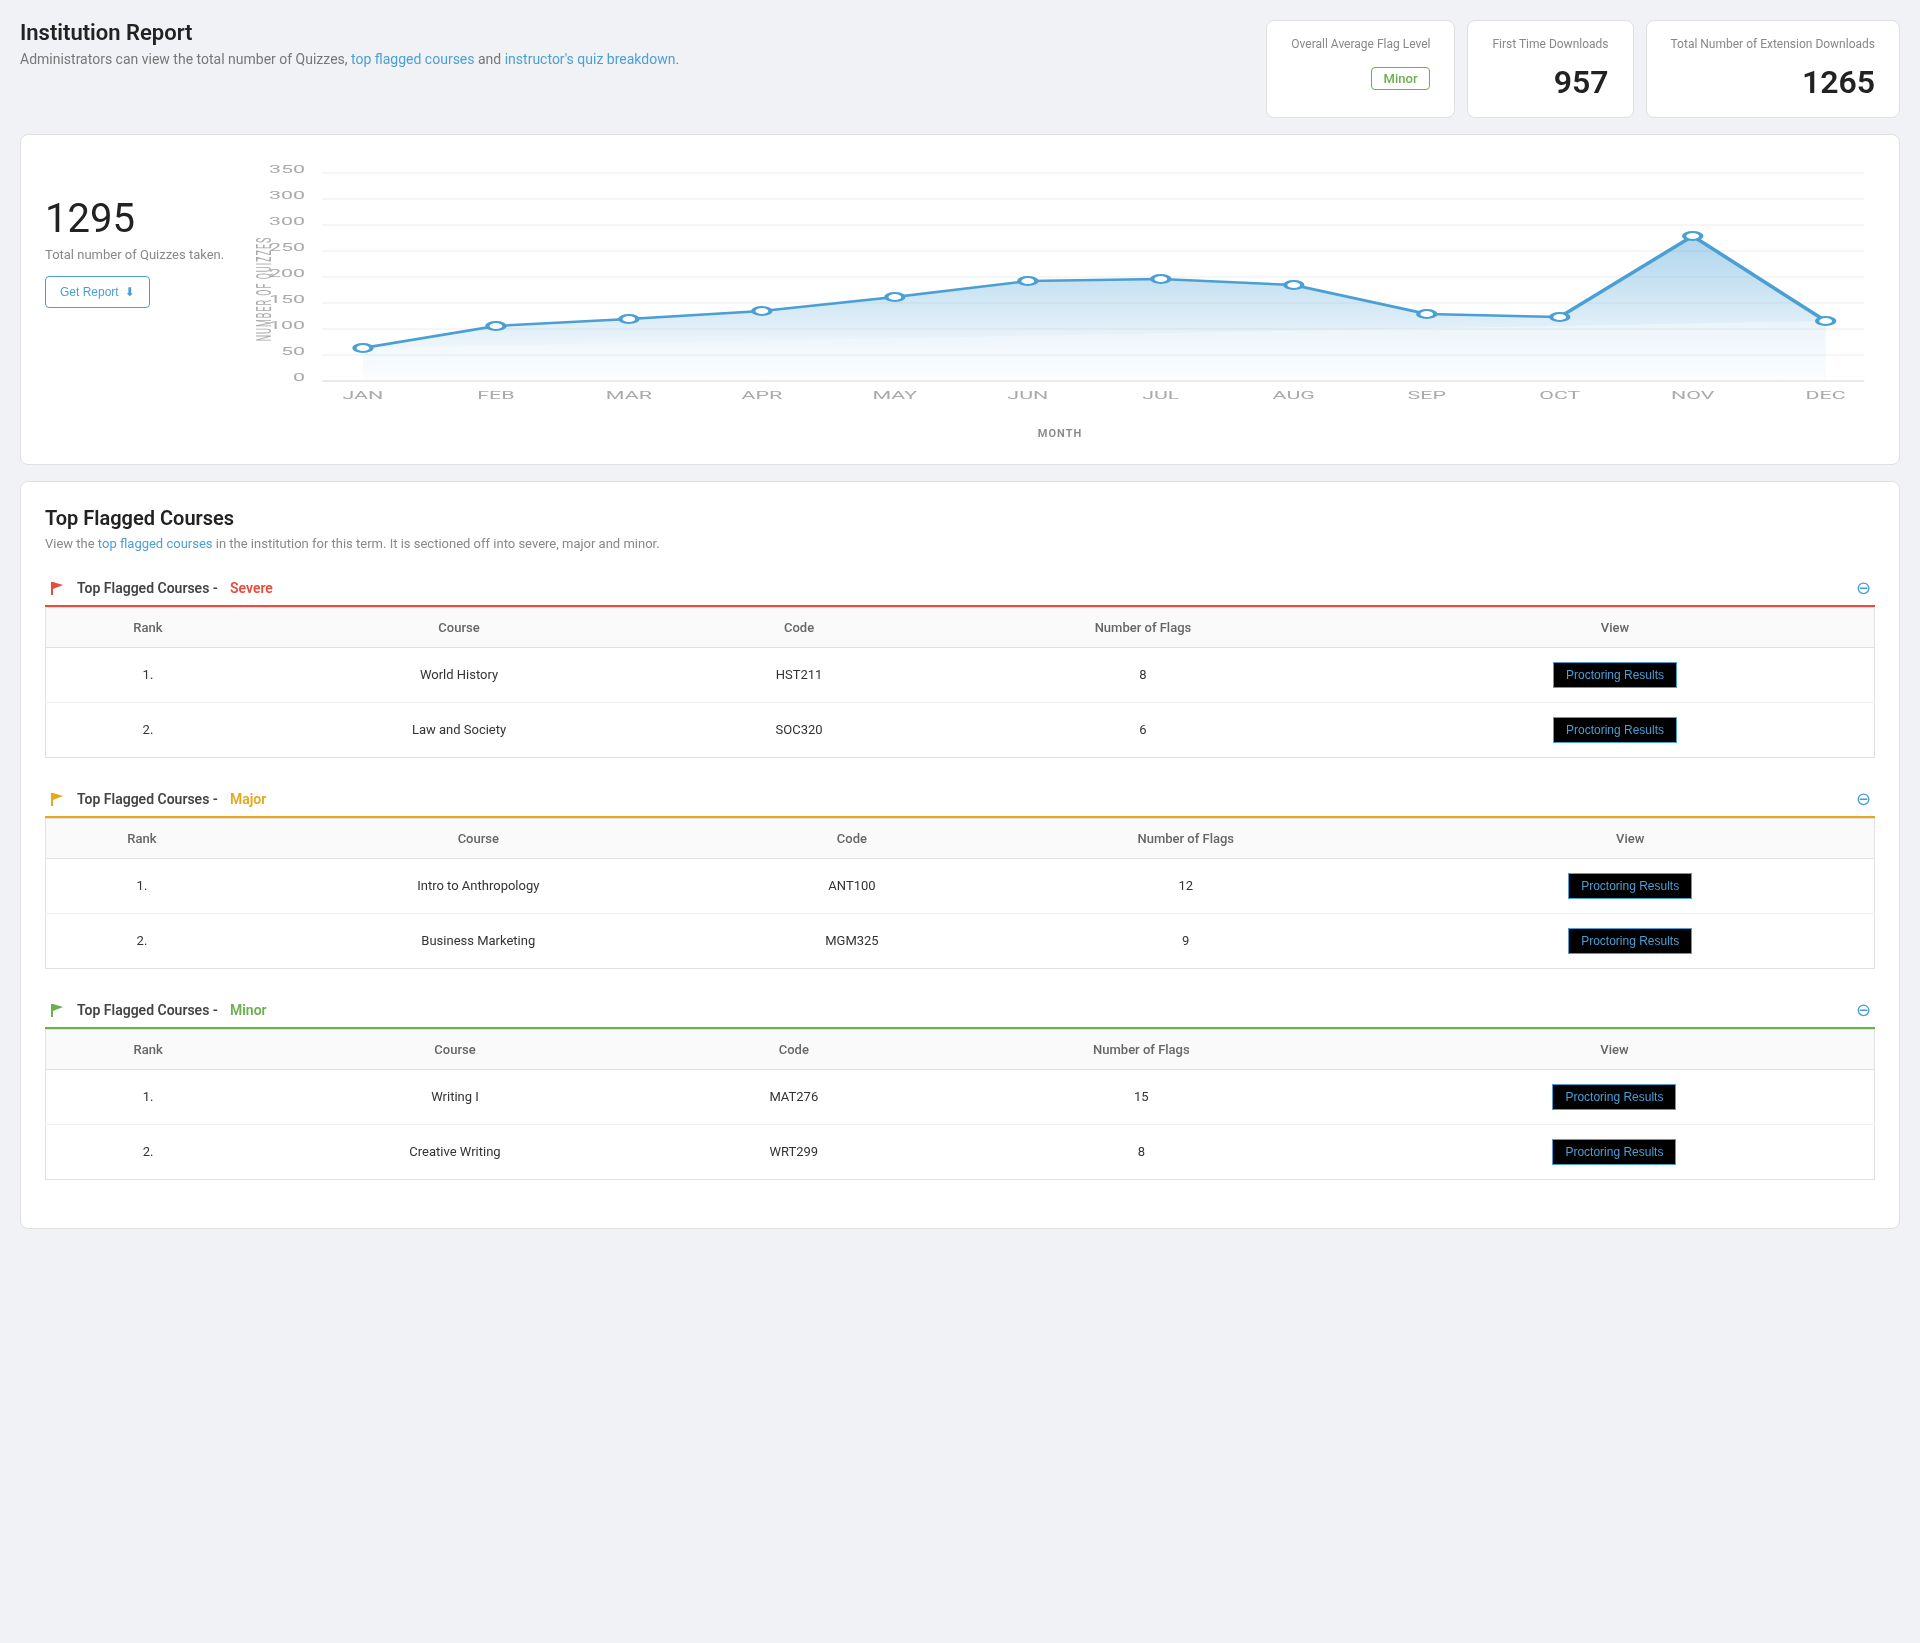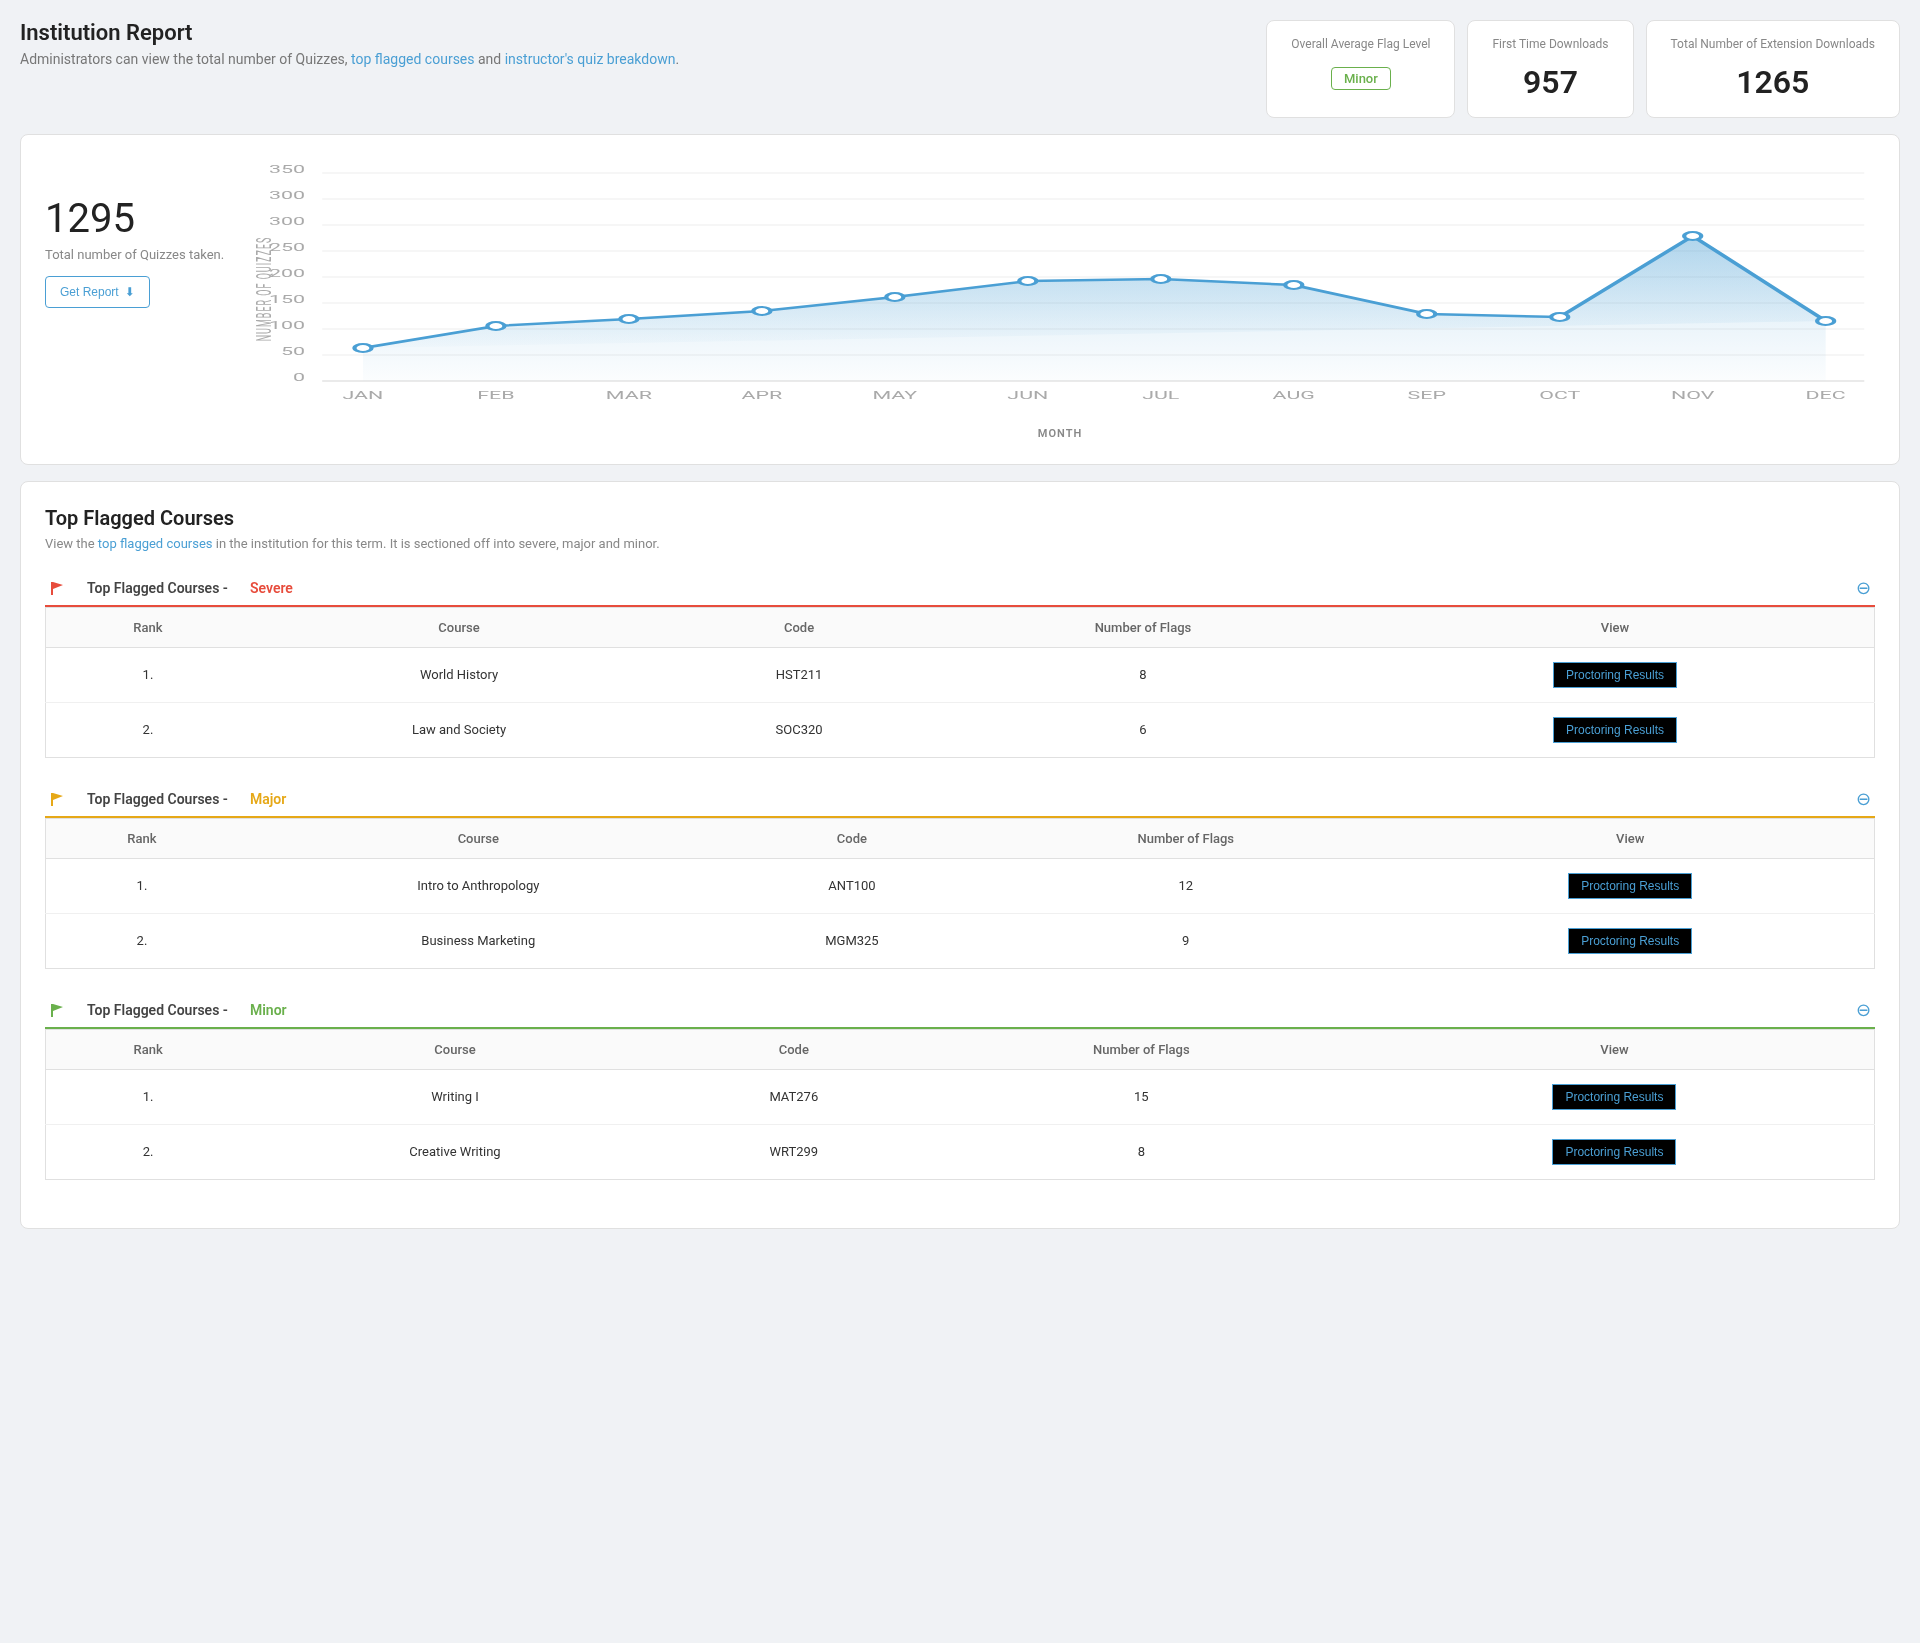--- a/index.html
+++ b/index.html
@@ -19,21 +19,21 @@
       font-size: 14px;
       color: #777;
     }
     .page-subtitle a { color: #4a9fd4; text-decoration: none; }
     .stat-card {
       background: #fff;
       border: 1px solid #e0e0e0;
       border-radius: 8px;
       padding: 16px 24px;
       min-width: 160px;
-      text-align: center;
+      text-align: right;
     }
     .stat-card-label {
       font-size: 12px;
       color: #888;
       margin-bottom: 10px;
       line-height: 1.3;
     }
     .stat-card-value {
       font-size: 32px;
       font-weight: 600;
@@ -137,21 +137,21 @@
       margin-bottom: 0;
     }
     .flagged-group-header.major { border-bottom-color: #e6a817; }
     .flagged-group-header.minor { border-bottom-color: #6ab04c; }
 
     .flagged-group-title {
       font-size: 14px;
       font-weight: 600;
       display: flex;
       align-items: center;
-      gap: 22px;
+      gap: 12px;
       color: #444;
     }
     .severe-text { color: #e74c3c; }
     .major-text { color: #e6a817; }
     .minor-text { color: #6ab04c; }
 
     .collapse-btn {
       color: #4a9fd4;
       background: none;
       border: none;

